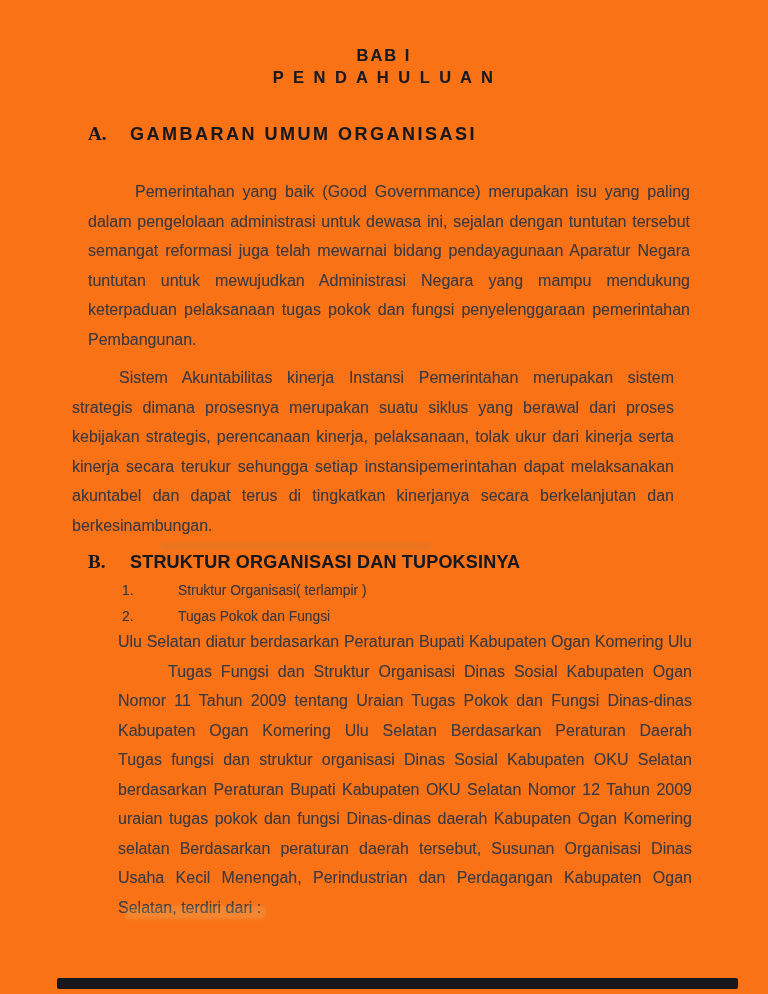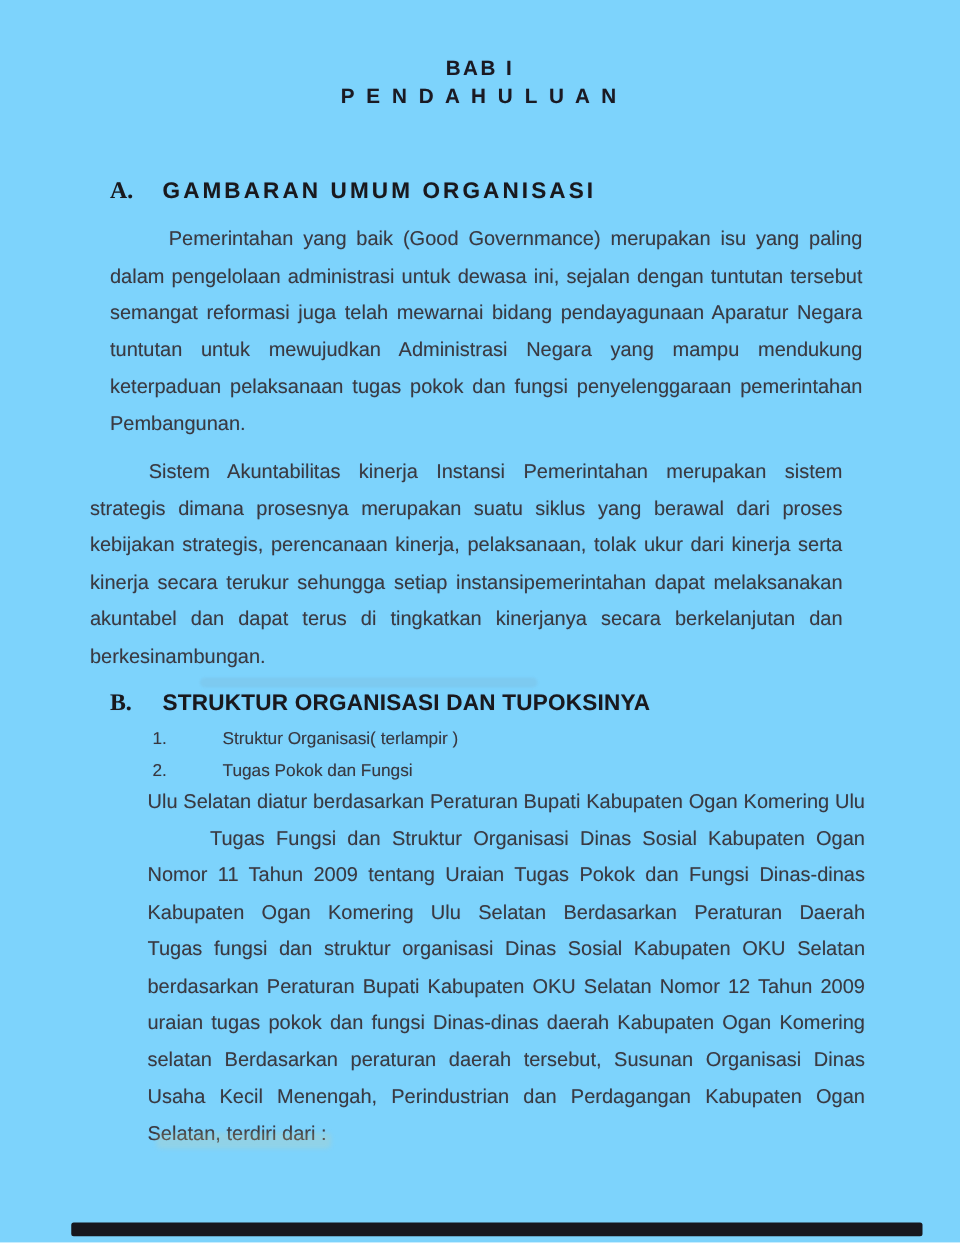--- a/index.html
+++ b/index.html
@@ -4,21 +4,21 @@
 <style>
   html, body {
     margin: 0;
     padding: 0;
     background: #ffffff;
   }
   .page {
     position: relative;
     width: 768px;
     height: 994px;
-    background: #7dd3fc;
+    background: #f97316;
     overflow: hidden;
     font-family: "Liberation Sans", "DejaVu Sans", sans-serif;
     color: #3a3a40;
   }
   
   .page * {
     text-shadow: 0 0 0.6px rgba(45, 45, 90, 0.35);
   }
 
   .doc-title {
@@ -47,21 +47,21 @@
     white-space: nowrap;
   }
   .section-heading .label {
     font-family: "Liberation Serif", "DejaVu Serif", serif;
     font-size: 19px;
     width: 42px;
     flex: 0 0 42px;
     letter-spacing: 0;
   }
   #heading-a { top: 123px; }
-  #heading-a .htext { letter-spacing: 2.5px; margin-top: 18px; }
+  #heading-a .htext { letter-spacing: 2.5px; }
   #heading-b { top: 551px; }
   #heading-b .htext { letter-spacing: 0.2px; }
 
   .para {
     position: absolute;
     font-size: 16px;
     line-height: 29.5px;
     color: #3a3a40;
   }
   .para .line {

